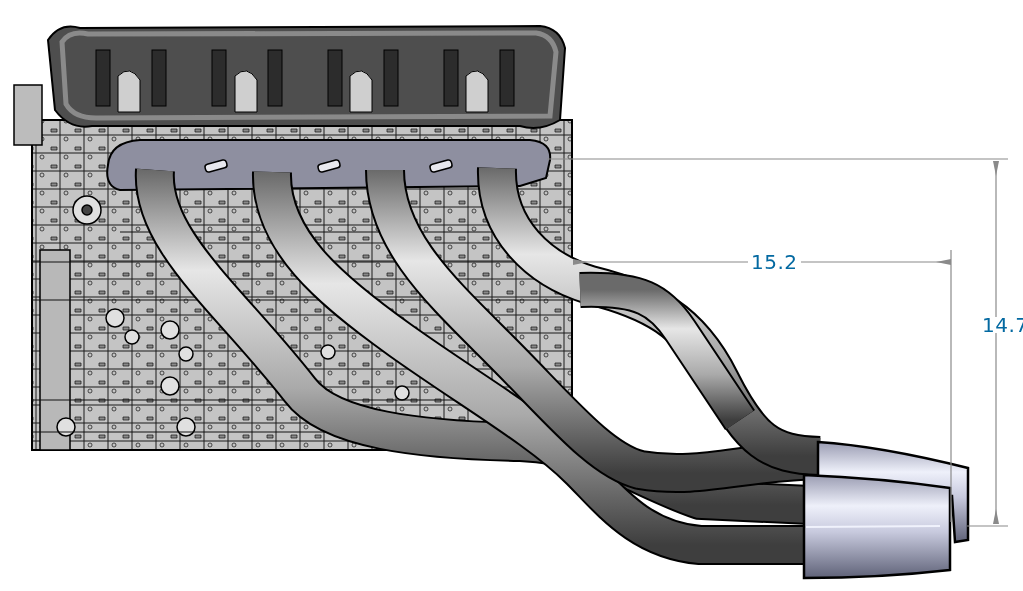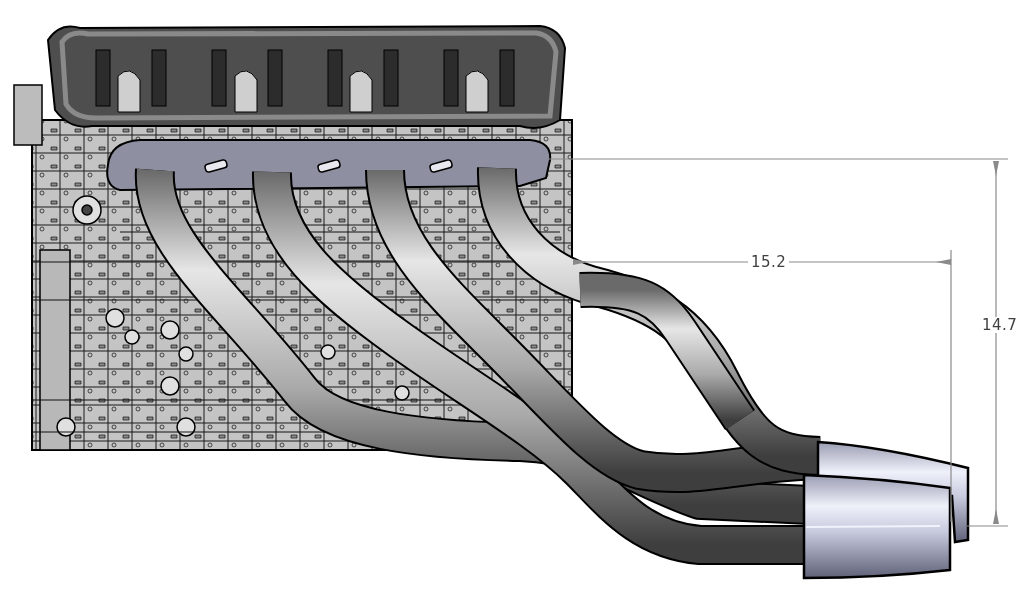--- a/index.html
+++ b/index.html
@@ -1,18 +1,18 @@
 <!DOCTYPE html>
 <html><head>
 <meta charset="utf-8">
 <style>
   html, body { margin: 0; padding: 0; background: #ffffff; }
   body { width: 1023px; height: 591px; overflow: hidden; position: relative; font-family: "Liberation Sans", sans-serif; }
   #canvas { position: absolute; left: 0; top: 0; width: 1023px; height: 591px; }
-  .dim-label { position: absolute; font-family: "DejaVu Sans", sans-serif; font-size: 15px; color: #404040; background: #ffffff; padding: 0 3px; line-height: 16px; letter-spacing: 0.5px; }
+  .dim-label { position: absolute; font-family: "DejaVu Sans", sans-serif; font-size: 20px; color: #0369a1; background: #ffffff; padding: 0 3px; line-height: 16px; letter-spacing: 0.5px; }
   #dim-width-label { left: 748px; top: 254px; }
   #dim-height-label { left: 979px; top: 317px; }
 </style>
 </head>
 <body>
 
 <svg id="canvas" viewBox="0 0 1023 591" xmlns="http://www.w3.org/2000/svg">
   <defs>
     <linearGradient id="pipeGradV" x1="0" y1="0" x2="1" y2="0">
       <stop offset="0" stop-color="#5a5a5a"></stop>

